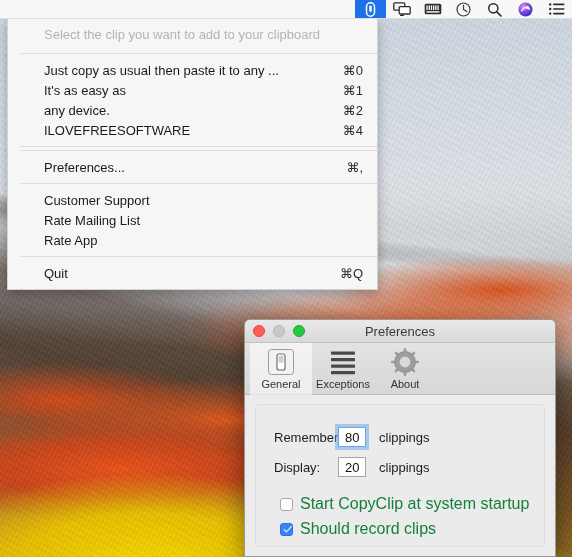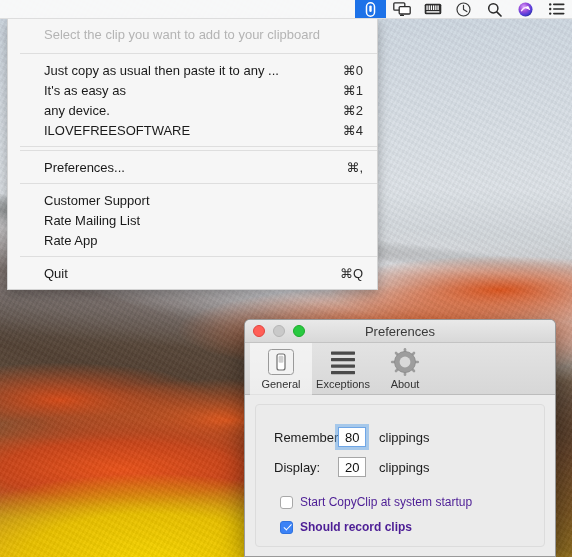--- a/index.html
+++ b/index.html
@@ -184,21 +184,21 @@
     flex: 0 0 auto;
   }
   .cbox.checked {
     background: #3b82f6; border-color: #2f72df;
   }
   .cbox.checked::after {
     content: ""; width: 3px; height: 7px;
     border: solid #fff; border-width: 0 1.8px 1.8px 0;
     transform: rotate(43deg) translate(0px,-1px);
   }
-  .cb-label { font-size: 12px; color: #4c1d95; }
+  .cb-label { font-size: 16px; color: #15803d; }
 </style>
 </head>
 <body>
 
 <div id="screen">
 
   <div class="wallpaper">
     <div class="wall-tex"></div>
   </div>
 
@@ -434,21 +434,21 @@
           <span class="flabel">Display:</span>
           <input class="numfield" type="text" value="20" style="">
           <span class="suffix">clippings</span>
         </div>
 
         <div class="cb-row" style="left:24px; top:90px;">
           <span class="cbox"></span>
           <span class="cb-label">Start CopyClip at system startup</span>
         </div>
 
-        <div class="cb-row" style="left:24px; top:115px;font-weight:bold;">
+        <div class="cb-row" style="left:24px; top:115px;">
           <span class="cbox checked"></span>
           <span class="cb-label">Should record clips</span>
         </div>
 
       </div>
     </div>
 
   </div>
 
 </div>

